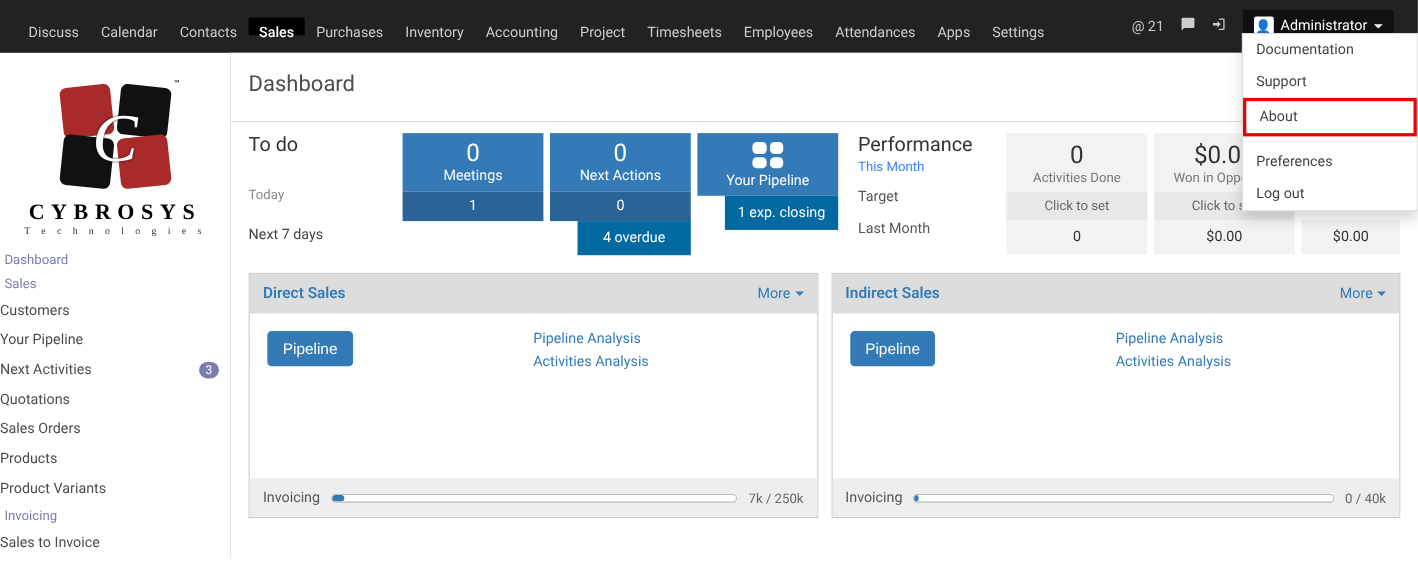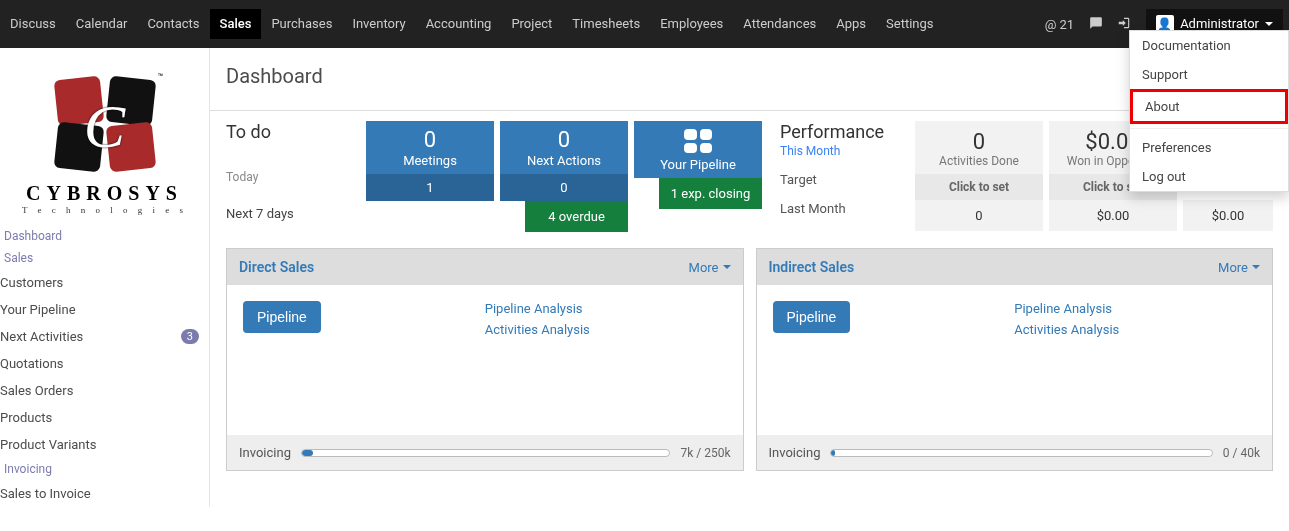--- a/index.html
+++ b/index.html
@@ -1,19 +1,19 @@
 <!DOCTYPE html>
 <html><head>
 <meta charset="utf-8">
 <style>
   * { box-sizing: border-box; margin: 0; padding: 0; }
   body { font-family: -apple-system, BlinkMacSystemFont, "Segoe UI", Roboto, Arial, sans-serif; font-size: 13px; color: #4c4c4c; background: #fff; width:1289px; }
   
   
-  .topbar { background: #222; height: 48px; display: flex; align-items: center; color: #ccc; padding: 0; }
+  .topbar { background: #222; height: 48px; display: flex; color: #ccc; padding: 16px; }
   .topbar .nav-left { display:flex; flex: 0 0 auto;}
   .topbar .nav-left a { padding: 0 10px; line-height: 30px; color: #ccc; text-decoration: none; cursor:pointer; font-size:13px; }
   .topbar .nav-left a.active { background: #000; color: #fff; font-weight: 500; }
   .topbar .spacer { flex: 1; }
   .topbar .nav-right { display:flex; align-items:center; padding-right: 6px; }
   .topbar .nav-right .at-badge { color:#ccc; margin-right: 8px; display:flex; align-items:center; }
   .topbar .nav-right .at-badge span:first-child { margin-right: 3px; }
   .topbar .nav-right .icon { color:#ccc; margin: 0 6px; cursor:pointer; }
   .topbar .user-btn { background:#111; color:#fff; margin-left:8px; padding:0 10px; line-height:30px; display:flex; align-items:center; cursor:pointer; }
   .topbar .user-btn .avatar { width:18px; height:18px; border-radius:2px; margin-right:6px; background:#fff; color:#333; display:flex; align-items:center; justify-content:center; font-size:12px; overflow:hidden;}
@@ -49,36 +49,36 @@
   .todo-block h3 { font-size:18px; font-weight:400; color:#333; margin-bottom:2px;}
   .todo-block .sub { color:#888; font-size:12px;margin-top:28px; }
   .todo-block .next7 { margin-top:22px; font-size:13px; color:#444;}
   
   .tile-group { display:flex; gap:6px; }
   .tile { width:128px; text-align:center; color:#fff; }
   .tile .t-top { background:#337ab7; padding-top:8px; padding-bottom:6px; }
   .tile .t-top .big { font-size:22px; line-height:1; }
   .tile .t-top .lbl { font-size:13px; margin-top:2px; }
   .tile .t-mid { background:#2a6496; padding:6px 0; font-size:13px; }
-  .tile .t-bot { background:#15803d; padding:8px 0; font-size:13px; color:#fff;margin-left:25px;}
+  .tile .t-bot { background:#0369a1; padding:8px 0; font-size:13px; color:#fff;margin-left:25px;}
   .tile .grid-icon { margin:2px auto 4px auto; width:28px; height:24px; display:grid; grid-template-columns:1fr 1fr; grid-template-rows:1fr 1fr; gap:3px; }
   .tile .grid-icon span { background:#fff; border-radius:4px; }
   .tile.pipeline .t-top { padding-top:6px; }
   
   .perf-block { margin-left:18px; }
   .perf-block h3 { font-size:18px; font-weight:400; color:#333; margin-bottom:2px;}
   .perf-block .sub { color:#3b82f6; font-size:12px; }
   .perf-block .row { margin-top:14px; font-size:13px; color:#555;}
   
   .metric-group { display:flex; gap:6px; margin-left:auto; }
   .metric { width:128px; text-align:center; }
   .metric .m-top { background:#f2f2f2; padding:8px 0 6px 0;}
   .metric .m-top .big { font-size:22px; color:#333; }
   .metric .m-top .lbl { font-size:12px; color:#777; white-space:nowrap; overflow:hidden; text-overflow:ellipsis; padding:0 4px;}
-  .metric .m-mid { background:#e8e8e8; padding:6px 0; font-size:12px; color:#666; cursor:pointer;font-weight:bold;}
+  .metric .m-mid { background:#e8e8e8; padding:6px 0; font-size:12px; color:#666; cursor:pointer;}
   .metric .m-bot { background:#f2f2f2; padding:8px 0; font-size:13px; color:#333;}
   
   
   .cards { display:flex; gap:12px; padding:16px; }
   .card { flex:1; border:1px solid #ccc; background:#fff; }
   .card-header { background:#ddd; padding:10px 12px; display:flex; align-items:center;}
   .card-header .title { color:#337ab7; font-weight:600; font-size:14px; flex:1;}
   .card-header .more { color:#337ab7; font-size:13px; cursor:pointer; display:flex; align-items:center;}
   .card-header .more .caret { margin-left:4px; width:0; height:0; border-left:4px solid transparent; border-right:4px solid transparent; border-top:4px solid #337ab7; }
   .card-body { padding:16px; display:flex; min-height:150px;}

